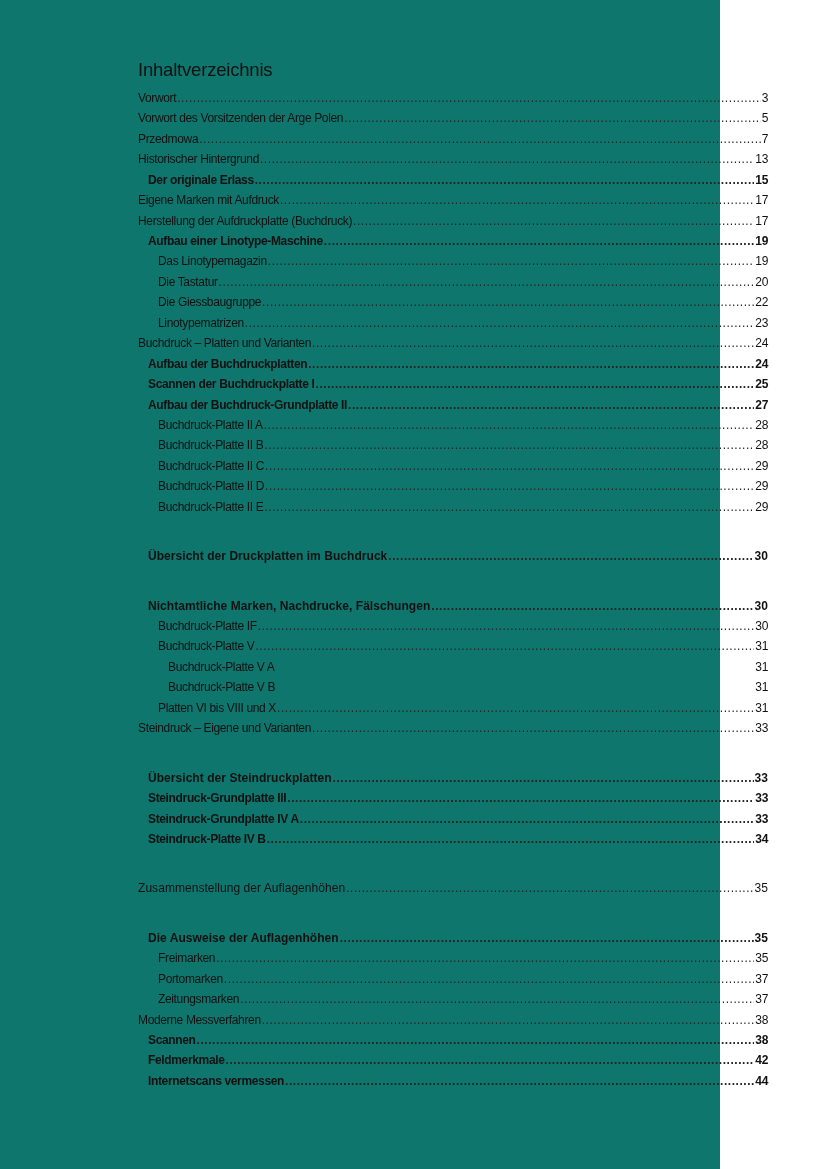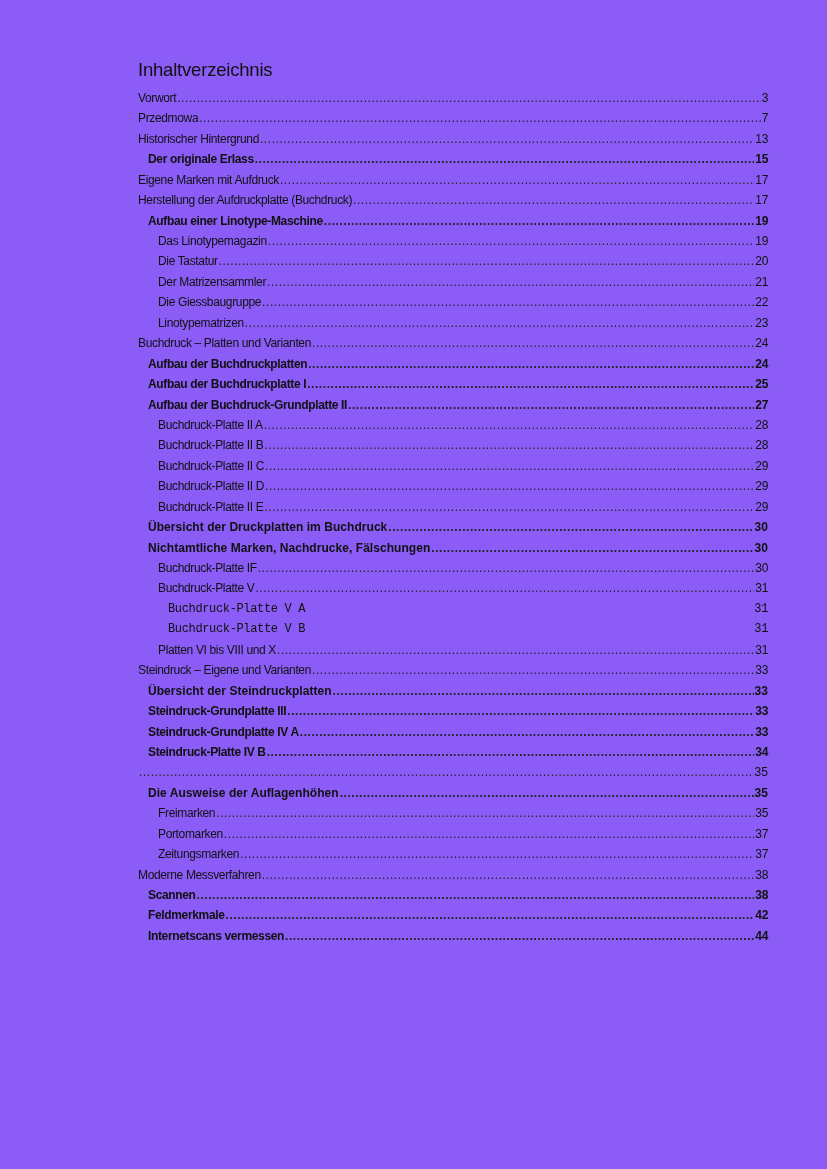--- a/index.html
+++ b/index.html
@@ -1,46 +1,51 @@
 <!DOCTYPE html>
 <html><head>
 <meta charset="utf-8">
 <style>
   html, body { margin: 0; padding: 0; background: #ffffff; }
   body { width: 827px; height: 1169px; position: relative; overflow: hidden;
          font-family: "Liberation Sans", sans-serif; color: #111111; }
-  .page { position: absolute; left: 0; top: 0; width: 827px; height: 1169px; background: #8b5cf6; }
+  .page { position: absolute; left: 0; top: 0; width: 720px; height: 1169px; background: #0f766e; }
   .title { position: absolute; left: 138px; top: 58px; font-size: 18.5px; line-height: 24px;
            letter-spacing: -0.2px; color: #111; }
   .toc { position: absolute; left: 138px; top: 88px; width: 630px; }
   .row { display: flex; align-items: flex-end; height: 20.45px; line-height: 20.45px;
          font-size: 12px; letter-spacing: -0.35px; white-space: nowrap; }
   .row .label { flex: 0 0 auto; }
   .row .leader { flex: 1 1 auto; overflow: hidden; margin: 0 1px; position: relative; }
   .row .leader::after { content: "........................................................................................................................................................................................................................................................................"; letter-spacing: 0.55px; color: #222; }
   .row .nodots::after { content: ""; }
   .row .page-num { flex: 0 0 auto; text-align: right; }
   .lvl1 { padding-left: 0; }
   .lvl2 { padding-left: 10px; font-weight: bold; }
   .lvl3 { padding-left: 20px; }
-  .lvl4 { padding-left: 30px; font-family: Liberation Mono, monospace; }
-  .wide { letter-spacing: 0.05px; }
+  .lvl4 { padding-left: 30px; }
+  .wide { letter-spacing: 0.05px; margin-top: 29px; }
 </style>
 </head>
 <body>
 
 <div class="page">
   <div class="title">Inhaltverzeichnis</div>
   <div class="toc" id="toc">
       <div class="row lvl1">
         <span class="label">Vorwort</span>
         <span class="leader"></span>
         <span class="page-num">3</span>
       </div>
       <div class="row lvl1">
+        <span class="label">Vorwort des Vorsitzenden der Arge Polen</span>
+        <span class="leader"></span>
+        <span class="page-num">5</span>
+      </div>
+      <div class="row lvl1">
         <span class="label">Przedmowa</span>
         <span class="leader"></span>
         <span class="page-num">7</span>
       </div>
       <div class="row lvl1">
         <span class="label">Historischer Hintergrund</span>
         <span class="leader"></span>
         <span class="page-num">13</span>
       </div>
       <div class="row lvl2">
@@ -67,46 +72,41 @@
         <span class="label">Das Linotypemagazin</span>
         <span class="leader"></span>
         <span class="page-num">19</span>
       </div>
       <div class="row lvl3">
         <span class="label">Die Tastatur</span>
         <span class="leader"></span>
         <span class="page-num">20</span>
       </div>
       <div class="row lvl3">
-        <span class="label">Der Matrizensammler</span>
-        <span class="leader"></span>
-        <span class="page-num">21</span>
-      </div>
-      <div class="row lvl3">
         <span class="label">Die Giessbaugruppe</span>
         <span class="leader"></span>
         <span class="page-num">22</span>
       </div>
       <div class="row lvl3">
         <span class="label">Linotypematrizen</span>
         <span class="leader"></span>
         <span class="page-num">23</span>
       </div>
       <div class="row lvl1">
         <span class="label">Buchdruck – Platten und Varianten</span>
         <span class="leader"></span>
         <span class="page-num">24</span>
       </div>
       <div class="row lvl2">
         <span class="label">Aufbau der Buchdruckplatten</span>
         <span class="leader"></span>
         <span class="page-num">24</span>
       </div>
       <div class="row lvl2">
-        <span class="label">Aufbau der Buchdruckplatte I</span>
+        <span class="label">Scannen der Buchdruckplatte I</span>
         <span class="leader"></span>
         <span class="page-num">25</span>
       </div>
       <div class="row lvl2">
         <span class="label">Aufbau der Buchdruck-Grundplatte II</span>
         <span class="leader"></span>
         <span class="page-num">27</span>
       </div>
       <div class="row lvl3">
         <span class="label">Buchdruck-Platte II A</span>
@@ -187,20 +187,21 @@
         <span class="label">Steindruck-Grundplatte IV A</span>
         <span class="leader"></span>
         <span class="page-num">33</span>
       </div>
       <div class="row lvl2">
         <span class="label">Steindruck-Platte IV B</span>
         <span class="leader"></span>
         <span class="page-num">34</span>
       </div>
       <div class="row lvl1 wide">
+        <span class="label">Zusammenstellung der Auflagenhöhen</span>
         <span class="leader"></span>
         <span class="page-num">35</span>
       </div>
       <div class="row lvl2 wide">
         <span class="label">Die Ausweise der Auflagenhöhen</span>
         <span class="leader"></span>
         <span class="page-num">35</span>
       </div>
       <div class="row lvl3">
         <span class="label">Freimarken</span>

